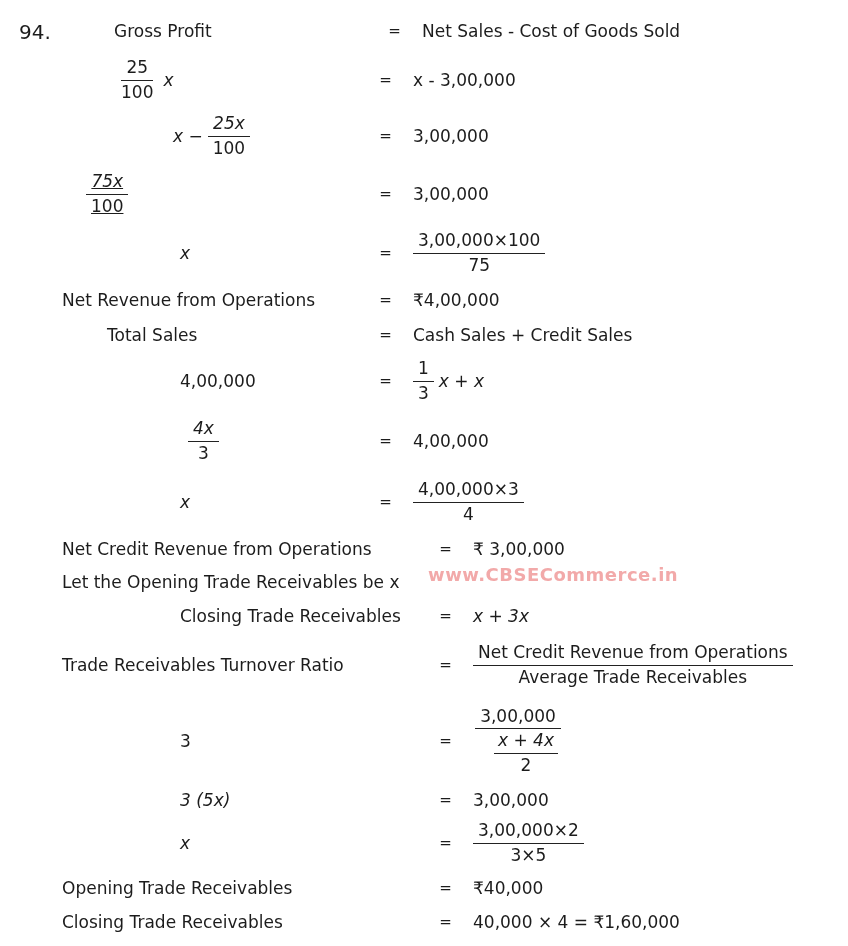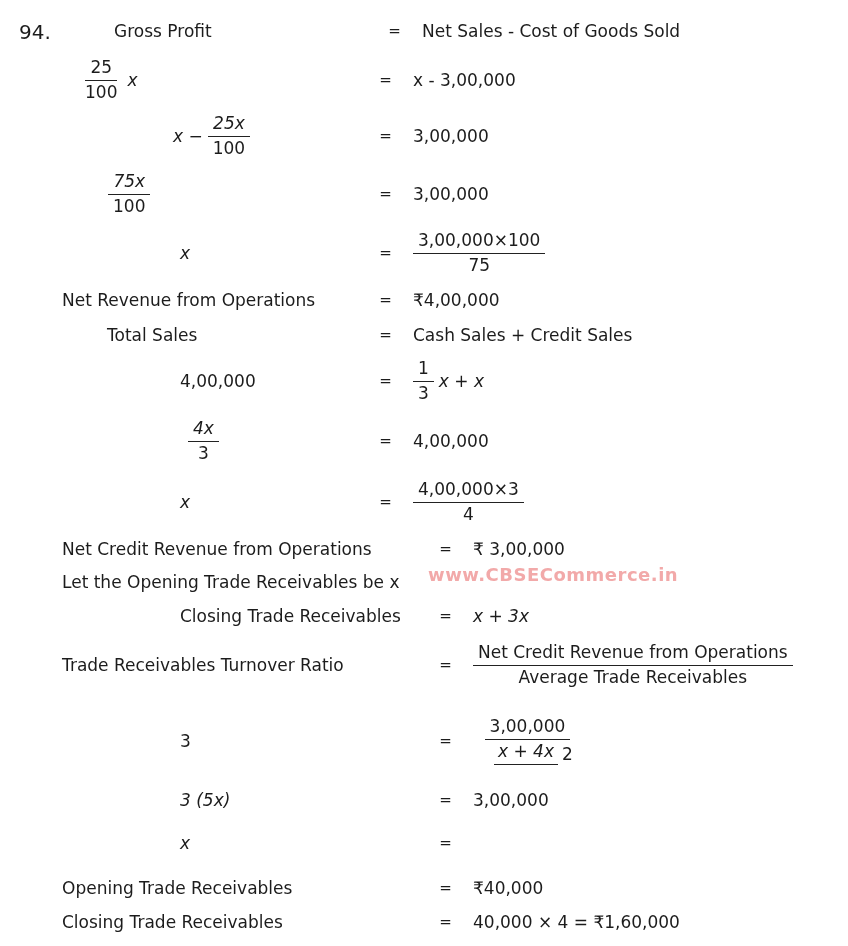--- a/index.html
+++ b/index.html
@@ -23,21 +23,21 @@
   }
   .row.eq-a{grid-template-columns:365px 40px 1fr;}
   .row.eq-b{grid-template-columns:425px 40px 1fr;}
   .row.full{display:block;}
   .cl{display:flex;align-items:center;gap:5px;}
   .ce{text-align:center;font-size:15px;letter-spacing:-1px;}
   .cr{display:flex;align-items:center;gap:5px;padding-left:8px;}
   .frac{display:inline-flex;flex-direction:column;align-items:center;line-height:1.15;}
   .frac > .num{border-bottom:1.6px solid #222;padding:0 5px 2px 5px;text-align:center;}
   .frac > .den{padding:2px 5px 0 5px;text-align:center;}
-  .frac2{display:inline-flex;flex-direction:row;align-items:center;line-height:1.15;margin-left:16px;}
+  .frac2{display:inline-flex;flex-direction:column;align-items:center;line-height:1.15;margin-left:16px;}
   .frac2 > .num{border-bottom:1.6px solid #222;padding:0 4px 2px 4px;text-align:center;}
   .frac2 > .den{padding:2px 4px 0 4px;text-align:center;}
   .it{font-style:italic;}
   .watermark{
     position:absolute;left:428px;top:564px;
     font-size:18px;font-weight:bold;letter-spacing:0.5px;
     white-space:nowrap;
   }
 </style>
 </head>
@@ -53,21 +53,21 @@
       <div class="cl" style="padding-left:105px;">
         <span>Gross Profit</span>
       </div>
       <div class="ce">=</div>
       <div class="cr">
         <span>Net Sales - Cost of Goods Sold</span>
       </div>
     </div>
 
     <div class="row eq-a" style="height:56px;margin-top:6px;">
-      <div class="cl" style="padding-left:80px;">
+      <div class="cl" style="padding-left:116px;">
         <span class="frac">
           <span class="num">25</span>
           <span class="den">100</span>
         </span>
         <span class="it">x</span>
       </div>
       <div class="ce">=</div>
       <div class="cr">
         <span>x - 3,00,000</span>
       </div>
@@ -81,21 +81,21 @@
           <span class="den">100</span>
         </span>
       </div>
       <div class="ce">=</div>
       <div class="cr">
         <span>3,00,000</span>
       </div>
     </div>
 
     <div class="row eq-a" style="height:60px;">
-      <div class="cl" style="padding-left:108px;">
+      <div class="cl" style="padding-left:86px;text-decoration:underline;">
         <span class="frac">
           <span class="num it">75x</span>
           <span class="den">100</span>
         </span>
       </div>
       <div class="ce">=</div>
       <div class="cr">
         <span>3,00,000</span>
       </div>
     </div>
@@ -236,20 +236,26 @@
       <div class="cr">
         <span>3,00,000</span>
       </div>
     </div>
 
     <div class="row eq-b" style="height:56px;">
       <div class="cl" style="padding-left:180px;">
         <span class="it">x</span>
       </div>
       <div class="ce">=</div>
+      <div class="cr">
+        <span class="frac">
+          <span class="num">3,00,000×2</span>
+          <span class="den">3×5</span>
+        </span>
+      </div>
     </div>
 
     <div class="row eq-b" style="height:34px;">
       <div class="cl" style="padding-left:62px;">
         <span>Opening Trade Receivables</span>
       </div>
       <div class="ce">=</div>
       <div class="cr">
         <span>₹40,000</span>
       </div>

